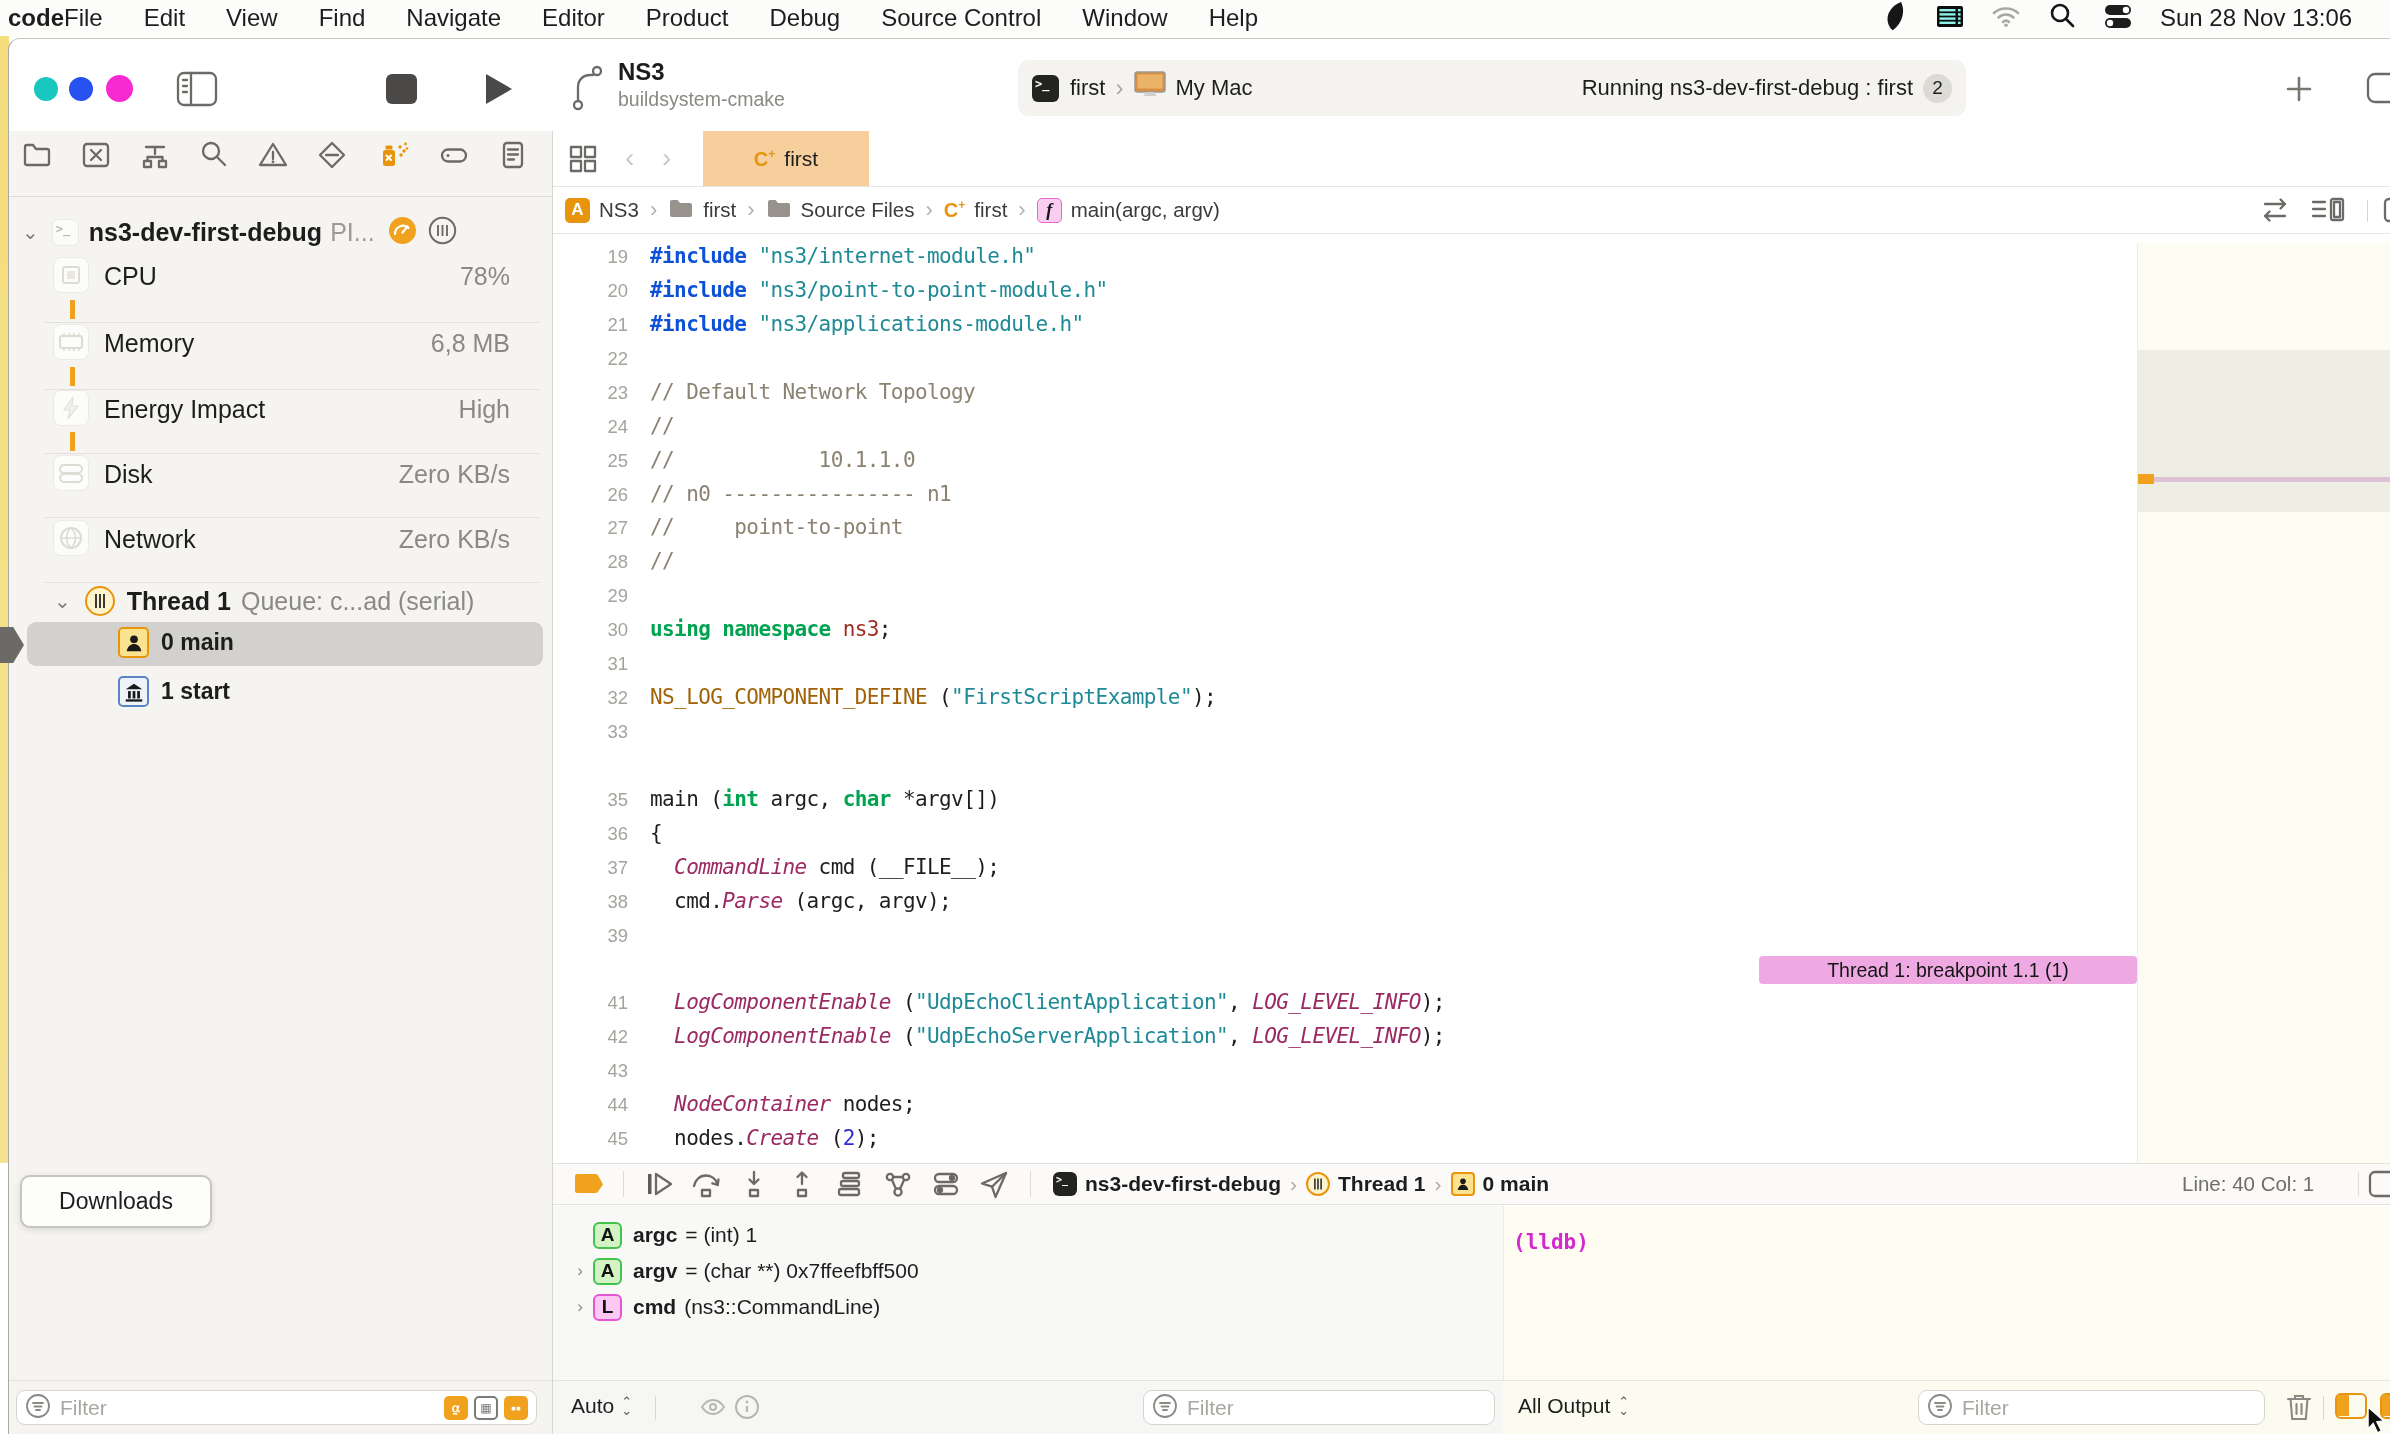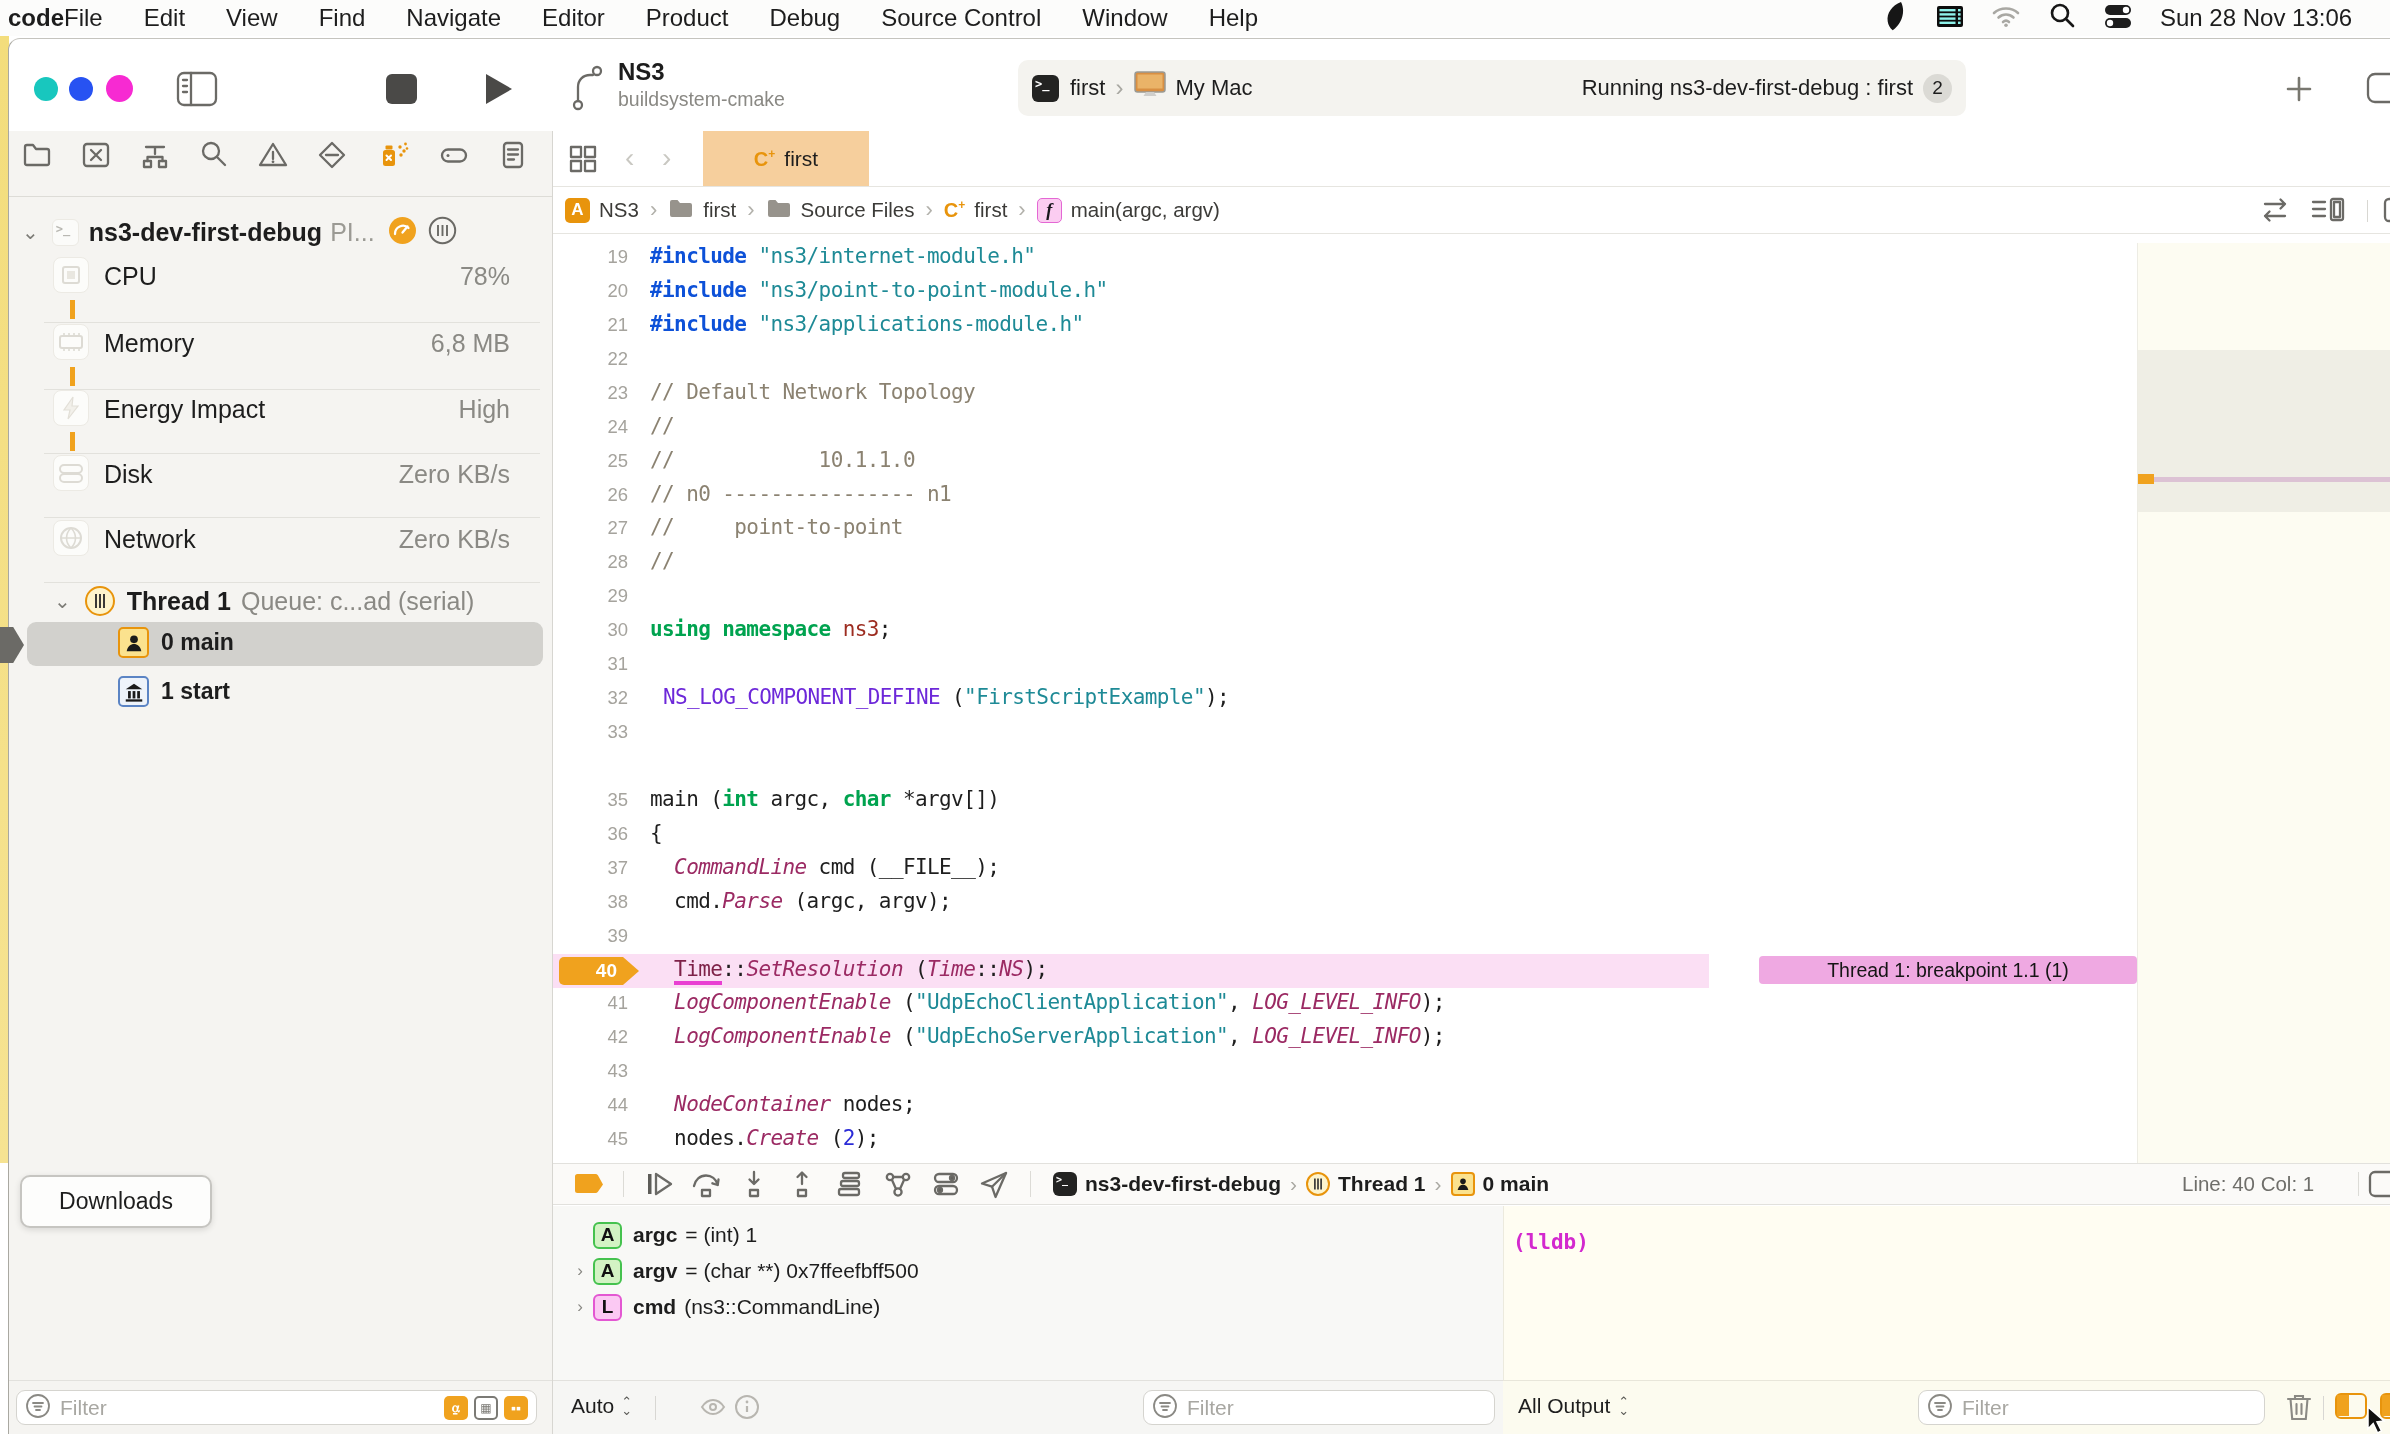--- a/index.html
+++ b/index.html
@@ -93,21 +93,21 @@
 
   
   .code-area { left:553px; top:234px; width:1837px; height:929px; background:#fff; overflow:hidden; }
   .crow { position:absolute; left:0; width:1837px; height:34px; }
   .crow.hl { background:#fbdff4; width:1156px; }
   .ln { position:absolute; left:0; top:5px; width:75px; text-align:right; color:#a5a39d;
         font-size:18.5px; font-family:"Liberation Sans",sans-serif; }
   .ct { position:absolute; left:97px; top:3px; font-family:"DejaVu Sans Mono",monospace;
         font-size:21px; white-space:pre; letter-spacing:-0.6px;}
   .pp{color:#0d51d8;font-weight:bold;} .str{color:#1e8a96;} .cm{color:#8b8271;}
-  .kw{color:#00a34f;font-weight:bold;} .red{color:#9d2d21;} .mac{color:#6d28d9;margin-left:13px;}
+  .kw{color:#00a34f;font-weight:bold;} .red{color:#9d2d21;} .mac{color:#a16207;}
   .typ{color:#9b2a63;font-style:italic;} .num{color:#2b2bd7;} .pl{color:#1e1e1e;}
   .typu{color:#7e2148; border-bottom:4px solid #e93fd2;}
   .bp-badge { position:absolute; left:6px; top:3px; width:80px; height:28px; background:#f0a21e;
               clip-path:polygon(0 0, 80% 0, 100% 50%, 80% 100%, 0 100%); border-radius:5px;
               color:#fff; font-size:19px; font-weight:bold; text-align:right; padding:3px 22px 0 0; }
   .bp-eq { left:2268px; top:957px; width:38px; height:28px; background:#f3bbe9; border-radius:4px;
            color:#8c2f7c; font-size:19px; display:flex; align-items:center; justify-content:center; }
   .bp-label { left:2312px; top:957px; width:378px; height:28px; background:#efa9e2; border-radius:4px;
               font-size:19.5px; display:flex; align-items:center; justify-content:center; color:#151515; }
   
@@ -597,24 +597,20 @@
         <span class="ct"><span class="pl">  </span><span class="typ">CommandLine</span><span class="pl"> cmd (__FILE__);</span></span>
       </div>
       <div class="crow " style="top:652px">
         <span class="ln">38</span>
         <span class="ct"><span class="pl">  cmd.</span><span class="typ">Parse</span><span class="pl"> (argc, argv);</span></span>
       </div>
       <div class="crow " style="top:686px">
         <span class="ln">39</span>
         <span class="ct"></span>
       </div>
-      <div class="crow hl" style="top:720px">
-        <span class="bp-badge">40</span>
-        <span class="ct"><span class="pl">  </span><span class="typu">Time</span><span class="pl">::</span><span class="typ">SetResolution</span><span class="pl"> (</span><span class="typ">Time</span><span class="pl">::</span><span class="typ">NS</span><span class="pl">);</span></span>
-      </div>
       <div class="crow " style="top:753px">
         <span class="ln">41</span>
         <span class="ct"><span class="pl">  </span><span class="typ">LogComponentEnable</span><span class="pl"> (</span><span class="str">"UdpEchoClientApplication"</span><span class="pl">, </span><span class="typ">LOG_LEVEL_INFO</span><span class="pl">);</span></span>
       </div>
       <div class="crow " style="top:787px">
         <span class="ln">42</span>
         <span class="ct"><span class="pl">  </span><span class="typ">LogComponentEnable</span><span class="pl"> (</span><span class="str">"UdpEchoServerApplication"</span><span class="pl">, </span><span class="typ">LOG_LEVEL_INFO</span><span class="pl">);</span></span>
       </div>
       <div class="crow " style="top:821px">
         <span class="ln">43</span>

